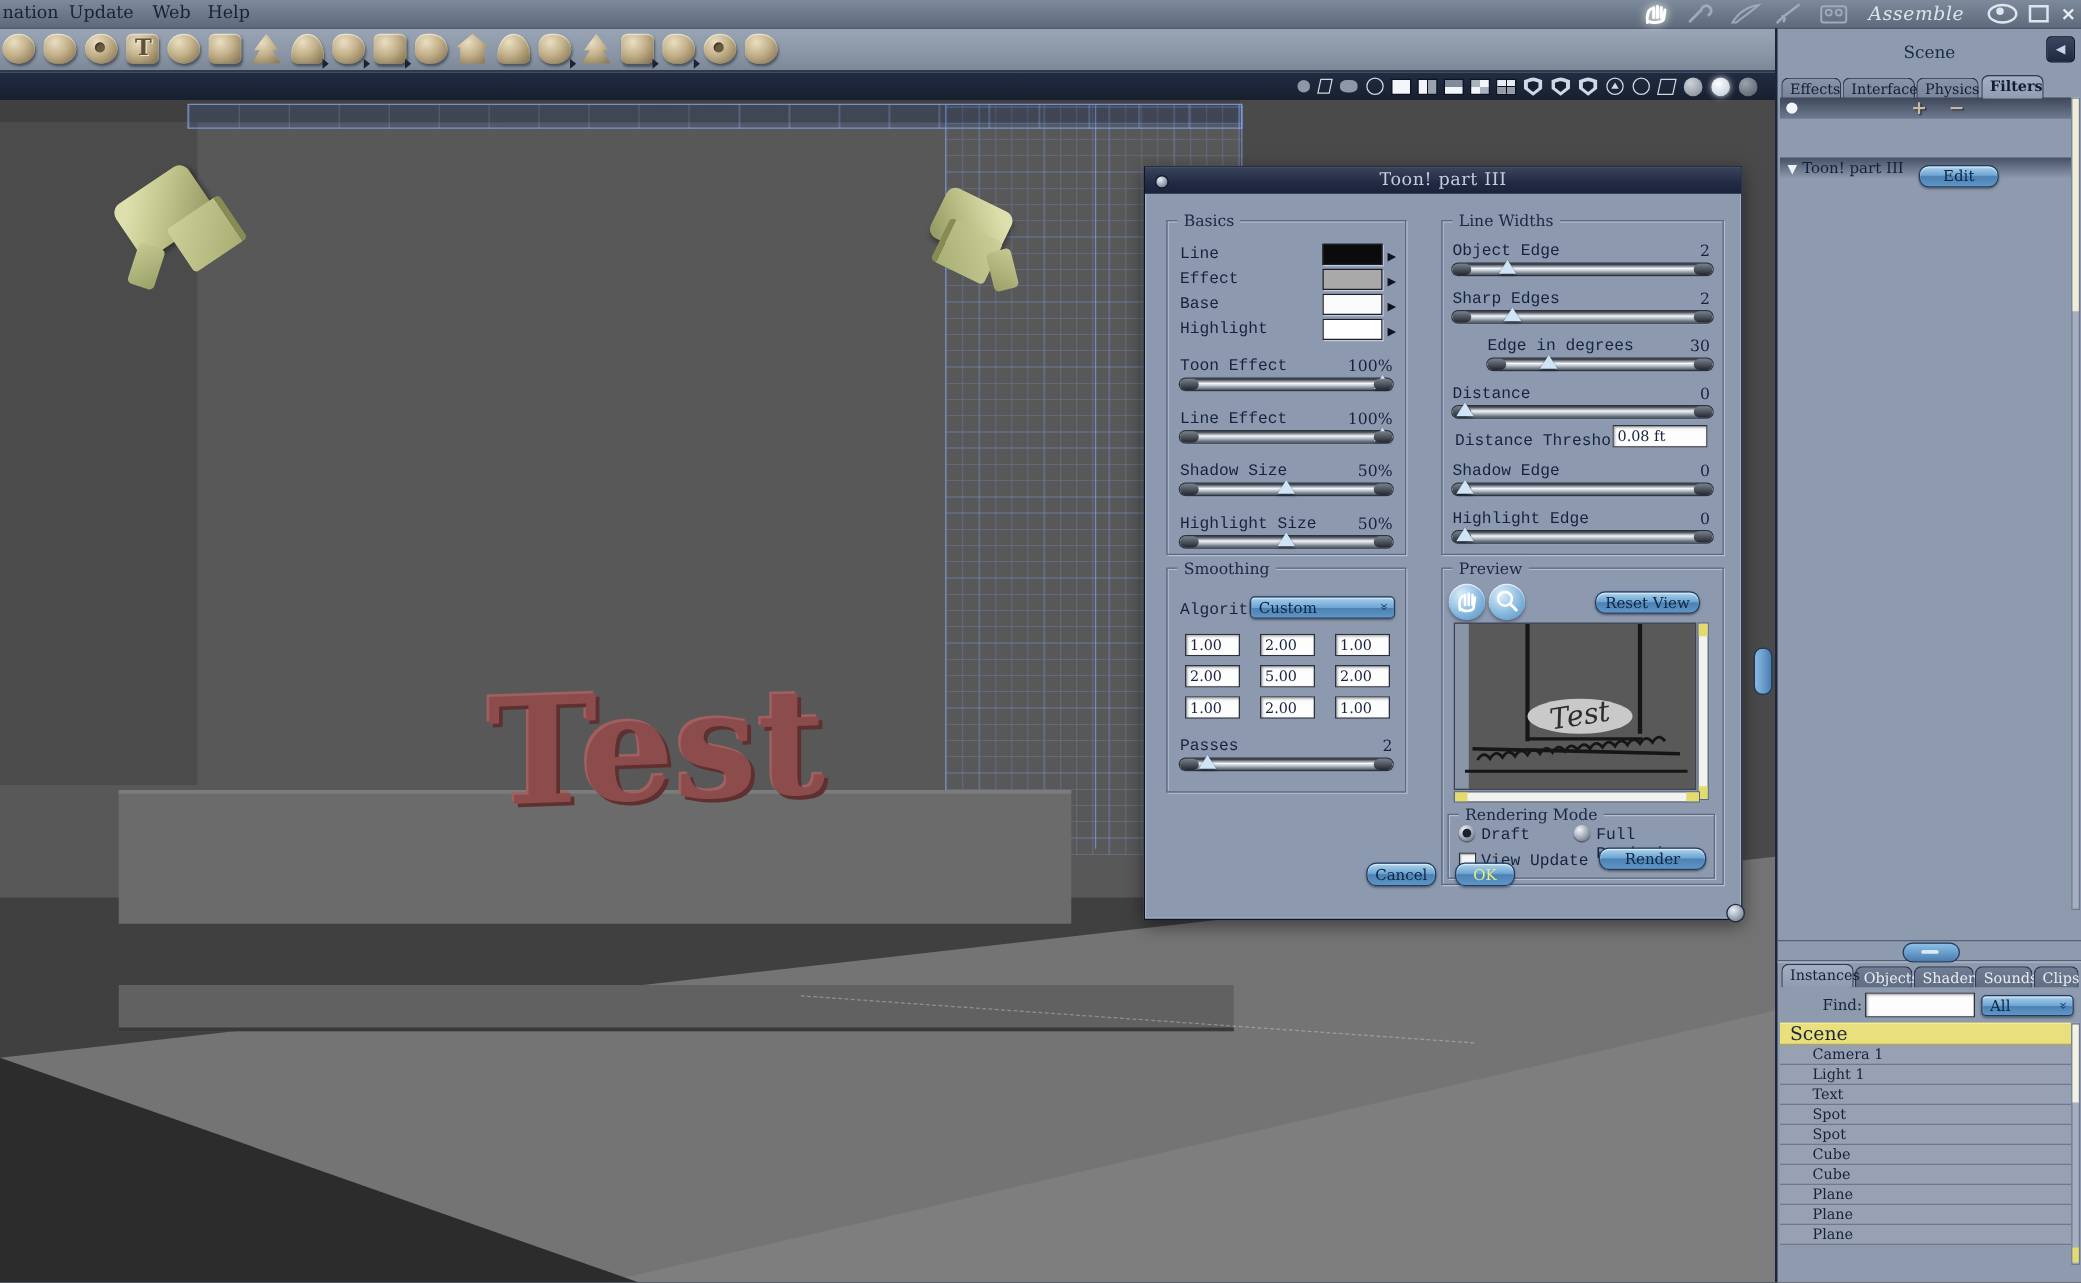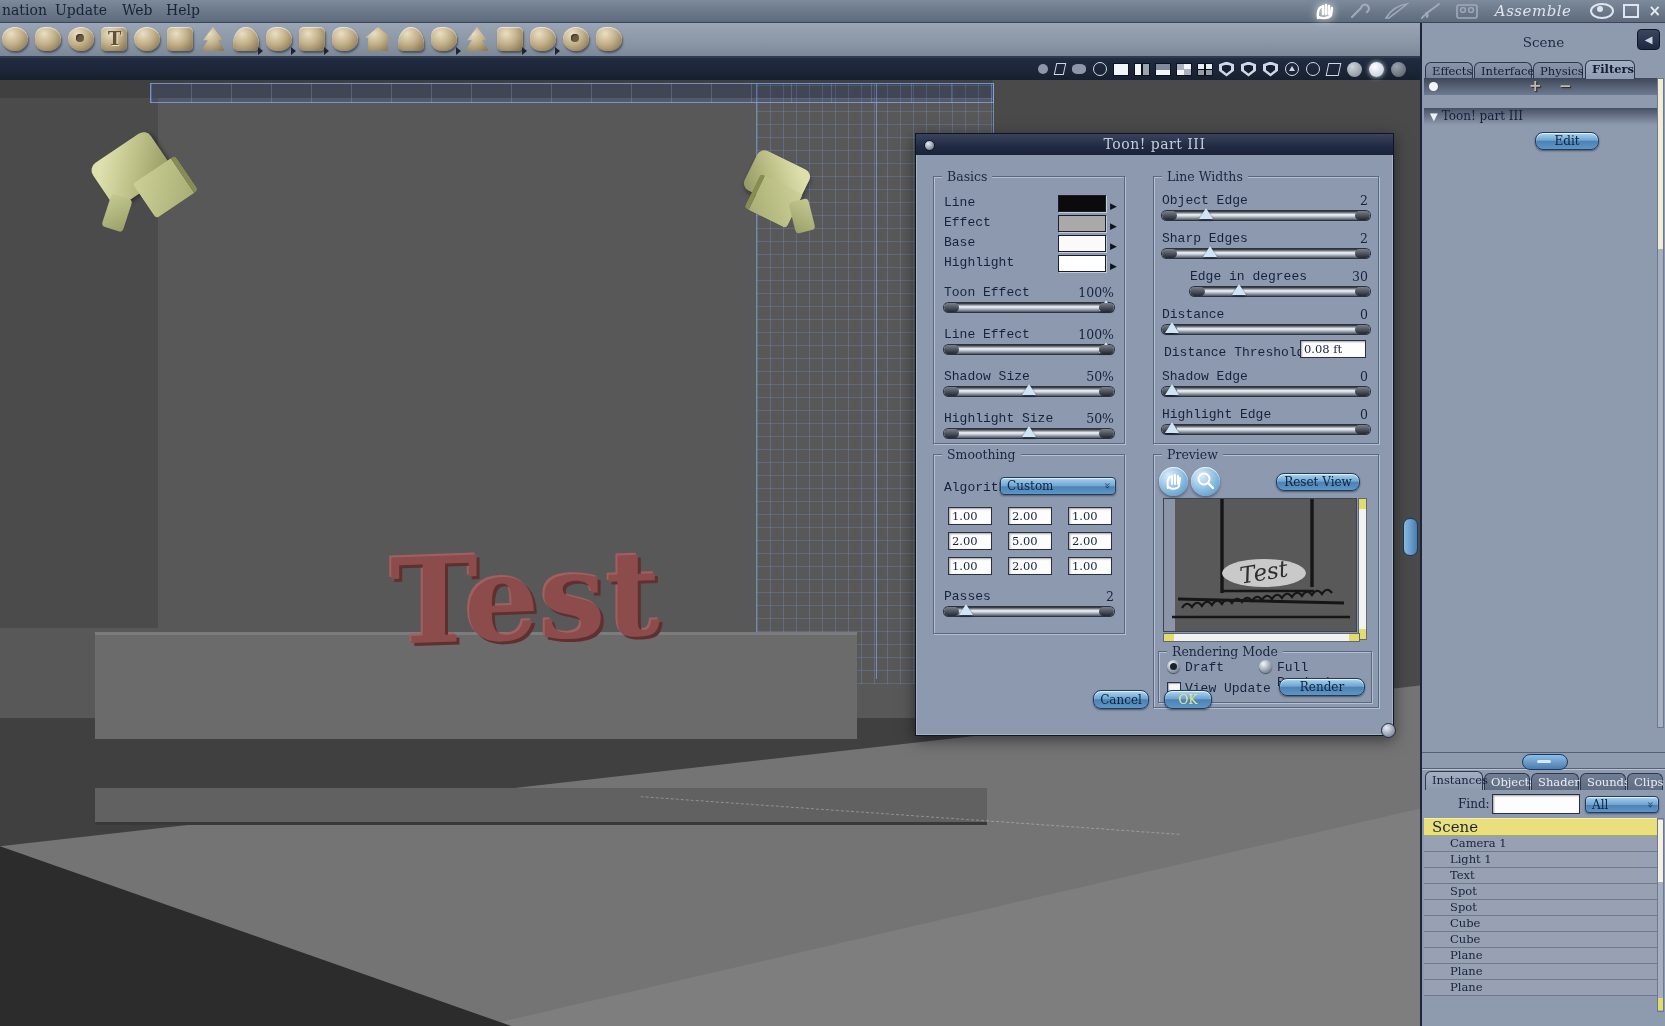--- a/index.html
+++ b/index.html
@@ -156,21 +156,21 @@
     background:linear-gradient(180deg,#3a4660,#1e2940);border:1px solid #0e1626;color:#c9d4e6;
     font-size:10px;text-align:center;line-height:19px;}
   .tab{position:absolute;height:17px;border-radius:6px 6px 0 0;border:1px solid #2c3850;border-bottom:none;
     font-size:11.5px;text-align:center;line-height:17px;box-sizing:border-box;padding:0 6px;}
   .tab-top{top:40px;background:linear-gradient(180deg,#8894a8,#76839a);color:#111d33;}
   .tab-top.active{background:linear-gradient(180deg,#a3afc2,#909cb2);height:19px;top:38px;z-index:2;font-weight:bold;}
   .sb-strip{position:absolute;left:2px;right:8px;top:56px;height:17px;
     background:linear-gradient(180deg,#3e4759,#6d7a90);}
   .sb-bullet{position:absolute;left:5px;top:4px;width:9px;height:9px;border-radius:50%;background:#f2f5f9;}
   .plusminus{position:absolute;font-family:"DejaVu Sans",sans-serif;font-weight:bold;font-size:15px;color:#c6bda4;text-shadow:1px 1px 1px #222;}
-  .sb-itemrow{position:absolute;left:2px;right:8px;top:86px;height:17px;
+  .sb-itemrow{position:absolute;left:2px;right:8px;top:104px;height:17px;
     background:linear-gradient(180deg,#46506466,#8e9aae);background:linear-gradient(180deg,#465064,#8e9aae);
     font-size:12px;color:#13203a;line-height:17px;}
   .sb-itemrow .tri{color:#eef2f8;font-size:10px;margin:0 4px 0 6px;}
   .sb-scroll{position:absolute;right:1px;top:56px;width:7px;height:650px;background:#a5afc0;box-shadow:inset 0 0 0 1px #6d7a8e;}
   .sb-scroll .thumbv{position:absolute;left:1px;top:1px;width:5px;height:170px;background:#f1ecd4;}
   .splitter{position:absolute;left:0;right:0;top:730px;height:18px;}
   .splitter .ln{position:absolute;left:0;right:0;height:1px;background:#55priorit6074;background:#556074;}
   .splitter .ln.l2{box-shadow:0 1px 0 #b9c3d2;}
   .split-pill{position:absolute;left:100px;top:2px;width:44px;height:14px;border-radius:8px;
     background:linear-gradient(180deg,#8cc0e8,#4a7cae);border:1px solid #1d3a5e;}
@@ -358,21 +358,21 @@
     <span class="val" style="top:92px">30</span>
     <div class="slider" style="left:36px;right:8px;top:110px">
         <i class="thumb" style="left: 27%;"></i>
       </div>
     <span class="lbl" style="left:8px;top:130px">Distance</span>
     <span class="val" style="top:130px">0</span>
     <div class="slider" style="left:8px;right:8px;top:148px">
         <i class="thumb" style="left: 5%;"></i>
       </div>
     <span class="lbl" style="left:10px;top:168px">Distance Threshold</span>
-    <input class="tinput" style="right: 12px; top: 163px; width: 66px; height: 18px;" value="0.08 ft">
+    <input class="tinput" style="right: 12px; top: 163px; width: 76px; height: 18px;" value="0.08 ft">
     <span class="lbl" style="left:8px;top:192px">Shadow Edge</span>
     <span class="val" style="top:192px">0</span>
     <div class="slider" style="left:8px;right:8px;top:210px">
         <i class="thumb" style="left: 5%;"></i>
       </div>
     <span class="lbl" style="left:8px;top:230px">Highlight Edge</span>
     <span class="val" style="top:230px">0</span>
     <div class="slider" style="left:8px;right:8px;top:248px">
         <i class="thumb" style="left: 5%;"></i>
       </div>

